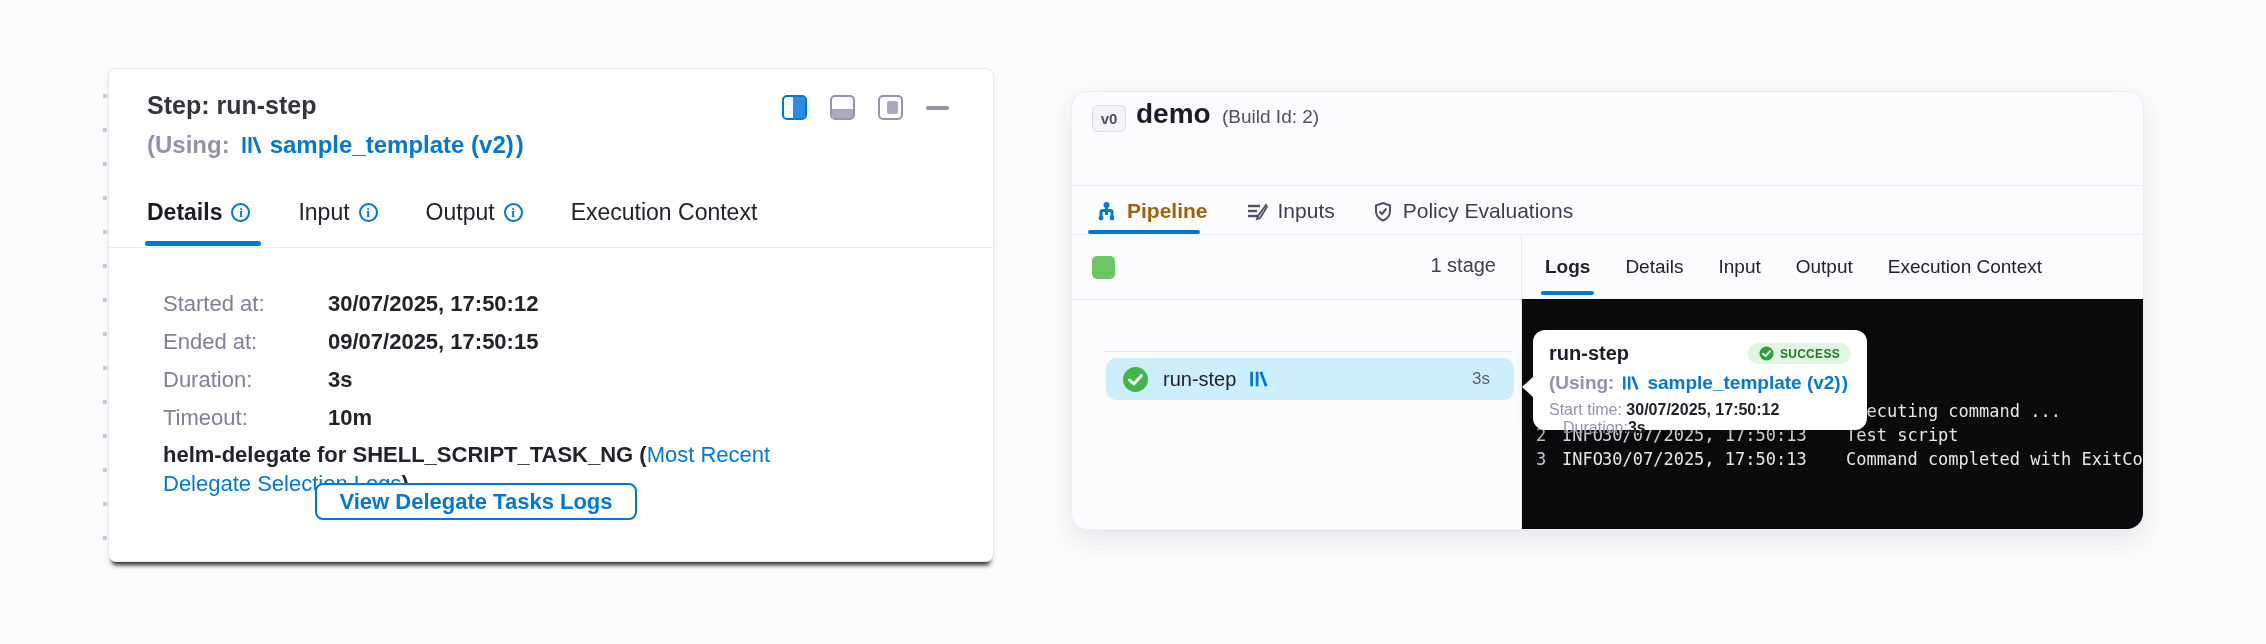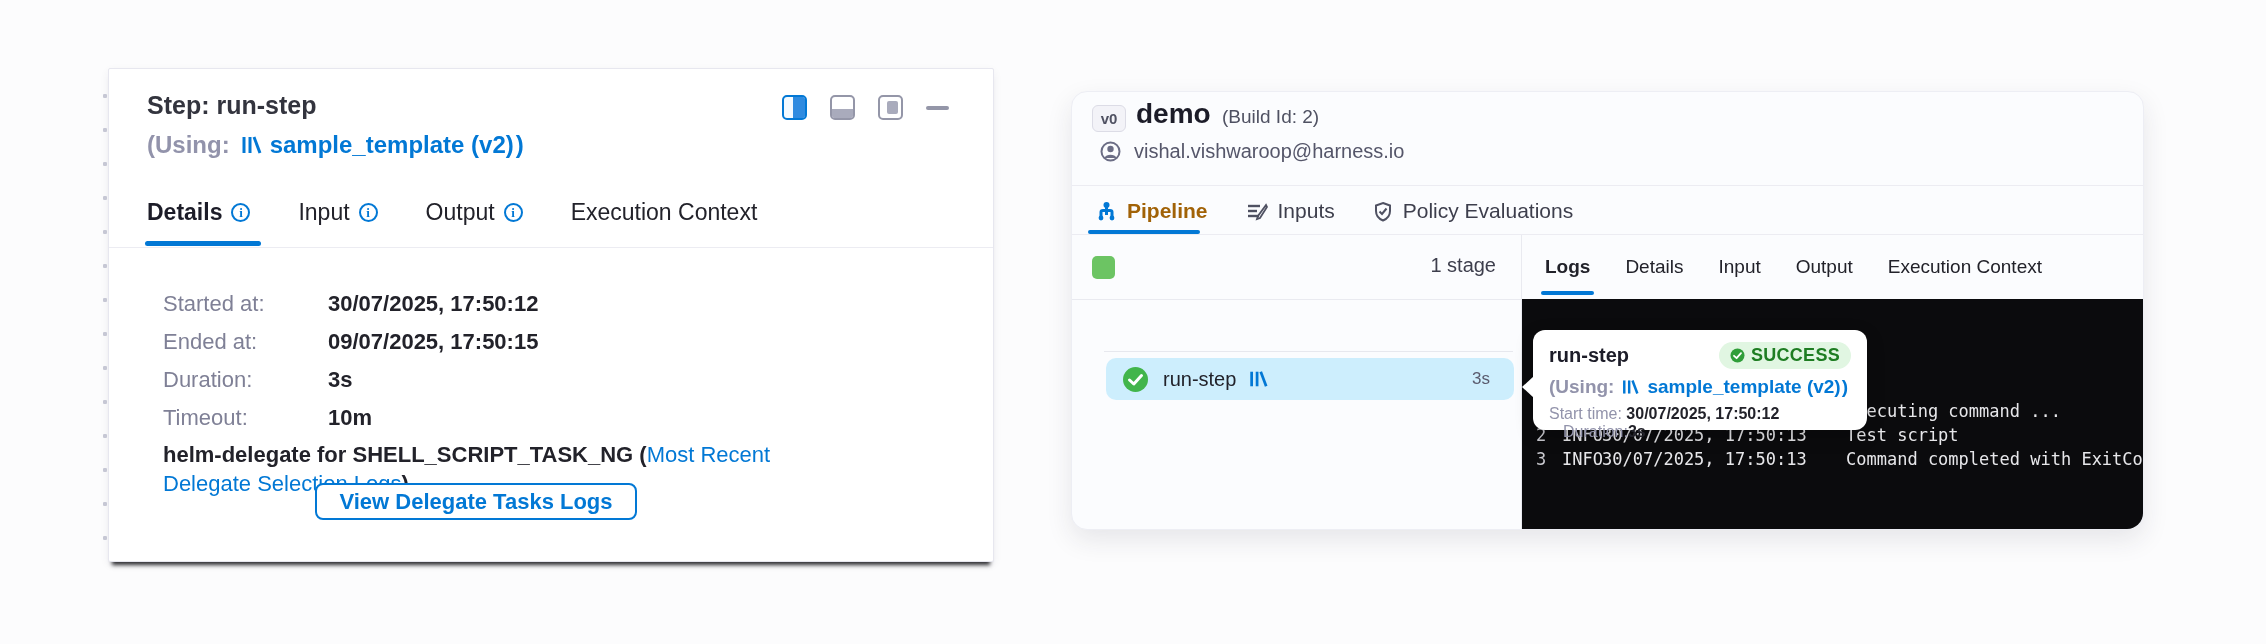--- a/index.html
+++ b/index.html
@@ -1,21 +1,21 @@
 <!DOCTYPE html>
 <html><head>
 <meta charset="utf-8">
 <style>
   * { margin:0; padding:0; box-sizing:border-box; }
   html,body { width:2266px; height:644px; background:#fcfcfd; font-family:"Liberation Sans", sans-serif; overflow:hidden; }
   .canvas { position:relative; width:2266px; height:644px; }
 
   
   .step-card { position:absolute; left:108px; top:68px; width:886px; height:494px;
-    background:#ffffff; border:1px solid #e7e7ef; border-radius:2px;
+    background:#ffffff; border:1px solid #e7e7ef; border-radius:8px;
     box-shadow:0 3px 10px rgba(40,41,61,.06), 0 7px 4px -4px rgba(12,12,14,.85); }
   .drag-gutter { position:absolute; left:-7px; top:10px; bottom:10px; width:6px;
     background-image:radial-gradient(circle, #c6c7d4 2px, transparent 2.4px);
     background-size:6px 34px; background-repeat:repeat-y; background-position:center top; }
   .sc-title { position:absolute; left:38px; top:22px; font-size:25px; font-weight:600; color:#33343e; }
   .sc-using { position:absolute; left:38px; top:62px; font-size:24px; font-weight:600; display:flex; align-items:center; gap:10px; }
   .using-prefix { color:#9293ab; }
   .using-link { color:#0278d5; font-weight:700; display:flex; align-items:center; gap:8px; cursor:pointer; }
   .tmpl-icon { display:inline-block; }
   .sc-controls { position:absolute; right:44px; top:26px; display:flex; align-items:center; gap:23px; }
@@ -89,21 +89,21 @@
   .log-msg { position:absolute; left:324px; }
 
   
   .tooltip { position:absolute; left:461px; top:238px; width:334px; height:100px; background:#ffffff; border-radius:12px;
     box-shadow:0 6px 18px rgba(0,0,0,.22); padding:12px 16px 10px 16px; z-index:5; }
   .tooltip::before { content:""; position:absolute; left:-11px; top:46px; width:0; height:0;
     border-top:11px solid transparent; border-bottom:11px solid transparent; border-right:12px solid #ffffff; }
   .tt-row1 { display:flex; align-items:center; justify-content:space-between; }
   .tt-title { font-size:20px; font-weight:700; color:#1c1c28; }
   .success-badge { display:flex; align-items:center; gap:6px; background:#e1f6e2; border-radius:20px; padding:3px 11px;
-    color:#1e7d22; font-size:18px; font-weight:700; letter-spacing:.3px; }
+    color:#1e7d22; font-size:12px; font-weight:700; letter-spacing:.3px; }
   .tt-using { margin-top:7px; display:flex; align-items:center; gap:7px; font-size:19px; font-weight:600; }
   .tt-meta { margin-top:7px; font-size:16px; color:#9293ab; }
   .tt-meta b { color:#22222a; font-weight:700; }
   .tt-dur { margin-left:14px; }
 </style>
 </head>
 <body>
 
 <div class="canvas">
 
@@ -174,28 +174,20 @@
 
     <button class="view-logs-btn">View Delegate Tasks Logs</button>
   </section>
 
   <section class="exec-card">
 
     <div class="ver-badge">v0</div>
     <div class="exec-title">demo</div>
     <div class="build-id">(Build Id: 2)</div>
 
-    <div class="user-row">
-      <svg width="21" height="21" viewBox="0 0 21 21">
-        <circle cx="10.5" cy="10.5" r="9" fill="none" stroke="#6b6d85" stroke-width="2"></circle>
-        <circle cx="10.5" cy="8" r="3.2" fill="#6b6d85"></circle>
-        <path d="M4.5 17 C6 12.8 15 12.8 16.5 17" fill="#6b6d85"></path>
-      </svg>
-      <span>vishal.vishwaroop@harness.io</span>
-    </div>
     <div class="hdr-divider"></div>
 
     <div class="exec-tabs">
       <div class="exec-tab active">
         <svg width="21" height="21" viewBox="0 0 21 21">
           <circle cx="10.5" cy="4" r="3" fill="#0278d5"></circle>
           <rect x="9" y="6" width="3" height="8" fill="#0278d5"></rect>
           <path d="M5 11 L5 15 M16 11 L16 15" stroke="#0278d5" stroke-width="3"></path>
           <path d="M5 11 Q5 9.5 7 9.5 L14 9.5 Q16 9.5 16 11" fill="none" stroke="#0278d5" stroke-width="3"></path>
           <circle cx="5" cy="17" r="2.4" fill="#0278d5"></circle>

